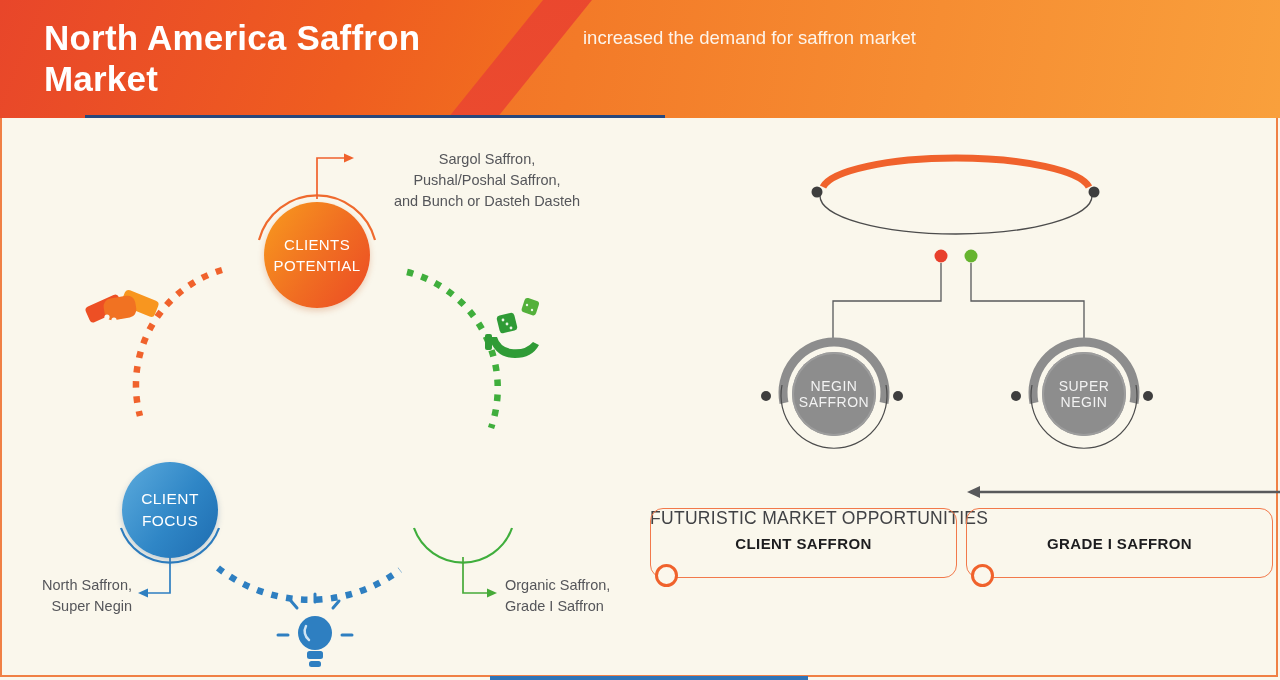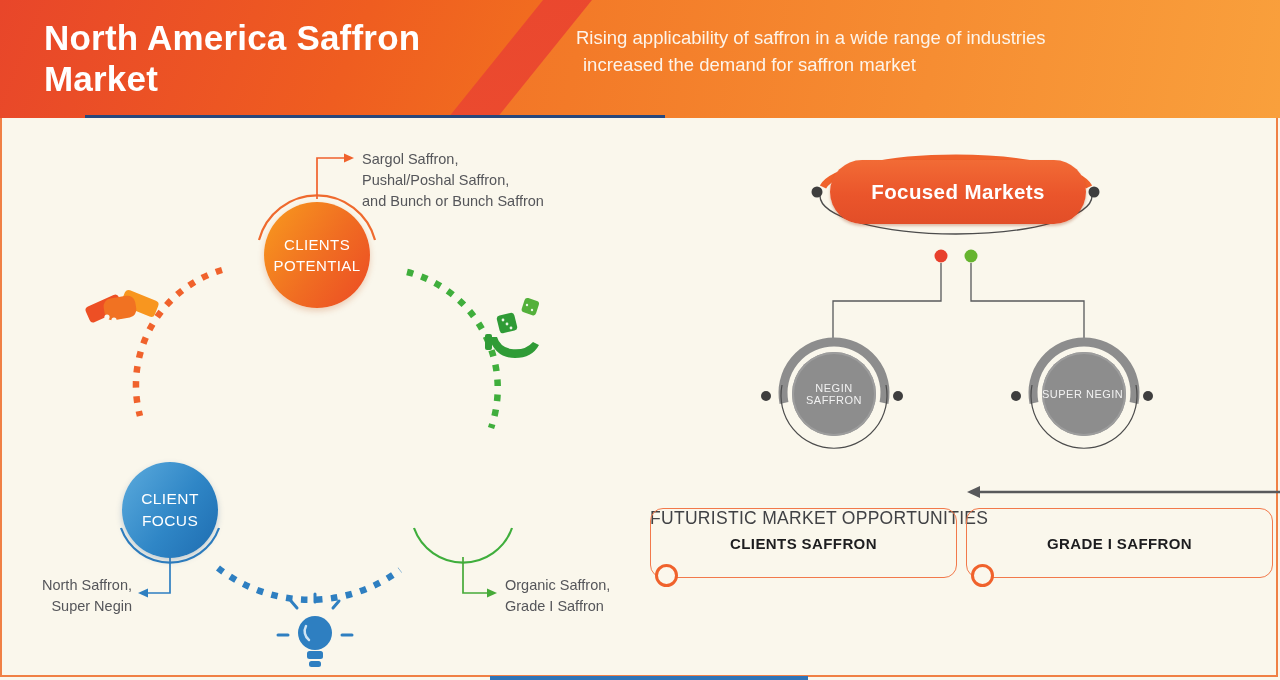--- a/index.html
+++ b/index.html
@@ -40,33 +40,33 @@
     background:linear-gradient(125deg,#f89b1e 0%,#f06c22 55%,#ec4a24 100%);
     box-shadow:0 3px 6px rgba(190,80,20,.25);}
   .node-blue{left:122px;top:462px;width:96px;height:96px;font-size:15.5px;line-height:22px;
     background:linear-gradient(125deg,#5cabdd 0%,#2f86c6 55%,#1e6cb0 100%);
     box-shadow:0 3px 6px rgba(30,80,140,.25);}
   .node-green{left:416px;top:462px;width:96px;height:96px;font-size:15.5px;line-height:22px;
     background:linear-gradient(125deg,#97ce3e 0%,#55b13a 55%,#2f9b36 100%);
     box-shadow:0 3px 6px rgba(40,120,40,.25);}
 
   .note{position:absolute;color:#55565a;font-size:14.5px;line-height:21px;}
-  .note-top{left:362px;top:149px;width:250px;text-align:left;}
+  .note-top{left:362px;top:149px;width:250px;text-align:center;}
   .note-left{left:18px;top:575px;width:114px;text-align:right;}
   .note-right{left:505px;top:575px;width:160px;text-align:left;}
 
   
   .pill{position:absolute;left:830px;top:160px;width:256px;height:64px;border-radius:32px;
     background:linear-gradient(180deg,#f26b35 0%,#ea552b 55%,#e24e28 100%);
     display:flex;align-items:center;justify-content:center;
     color:#fff;font-size:20.5px;font-weight:700;letter-spacing:.4px;
     box-shadow:0 2px 3px rgba(150,50,10,.3);}
   .gchild{position:absolute;width:84px;height:84px;border-radius:50%;background:#8d8d8d;
     box-shadow:inset 0 0 0 2px #9d9d9d;display:flex;align-items:center;justify-content:flex-start;
-    color:#f2f2f2;font-size:11px;letter-spacing:.5px;text-align:center;}
+    color:#f2f2f2;font-size:14px;letter-spacing:.5px;text-align:center;}
   .gchild-1{left:792px;top:352px;}
   .gchild-2{left:1042px;top:352px;}
 
   
   .opp-heading{position:absolute;left:650px;top:480px;font-size:17.5px;color:#414245;
     letter-spacing:.3px;font-weight:500;margin-top:28px;}
   .opp-box{position:absolute;top:508px;height:68px;border:1.6px solid #f2794b;border-radius:13px;
     display:flex;align-items:center;justify-content:center;
     font-size:15px;font-weight:700;color:#1d1d1f;letter-spacing:.4px;background:transparent;}
   .opp-box-1{left:650px;width:305px;}
@@ -80,21 +80,20 @@
 <body>
 
 <div class="stage">
 
   <div class="hdr">
     <div class="hdr-left"></div>
     <div class="hdr-stripe"></div>
     <div class="hdr-right"></div>
     <div class="hdr-title">North America Saffron Market</div>
     <div class="hdr-sub">
-      <div class="l1">Rising applicability of saffron in a wide range of industries</div>
       <div class="l2">increased the demand for saffron market</div>
     </div>
   </div>
   <div class="hdr-underline"></div>
 
   <div class="content-frame"></div>
 
   <svg class="overlay" viewBox="0 0 1280 680" xmlns="http://www.w3.org/2000/svg">
 
     <path d="M222 270 A120 120 0 0 0 140 416" fill="none" stroke="#f0622c" stroke-width="6.5" stroke-dasharray="6.5 8.5"></path>
@@ -182,44 +181,41 @@
     <span>POTENTIAL</span>
   </div>
   <div class="node node-blue">
     <span>CLIENT</span>
     <span>FOCUS</span>
   </div>
 
   <div class="note note-top">
     <div>Sargol Saffron,</div>
     <div>Pushal/Poshal Saffron,</div>
-    <div>and Bunch or Bunch Saffron</div>
+    <div>and Bunch or Dasteh Dasteh</div>
   </div>
   <div class="note note-left">
     <div>North Saffron,</div>
     <div>Super Negin</div>
   </div>
   <div class="note note-right">
     <div>Organic Saffron,</div>
     <div>Grade I Saffron</div>
   </div>
 
-  <div class="pill">
-    <span>Focused Markets</span>
-  </div>
   <div class="gchild gchild-1">
     <span>NEGIN SAFFRON</span>
   </div>
   <div class="gchild gchild-2">
     <span>SUPER NEGIN</span>
   </div>
 
   <div class="opp-heading">FUTURISTIC MARKET OPPORTUNITIES</div>
   <div class="opp-box opp-box-1">
-    <span>CLIENTS SAFFRON</span>
+    <span>CLIENT SAFFRON</span>
   </div>
   <div class="opp-box opp-box-2">
     <span>GRADE I SAFFRON</span>
   </div>
   <div class="ring ring-1"></div>
   <div class="ring ring-2"></div>
 
   <div class="bottom-blue-bar"></div>
 </div>
 

